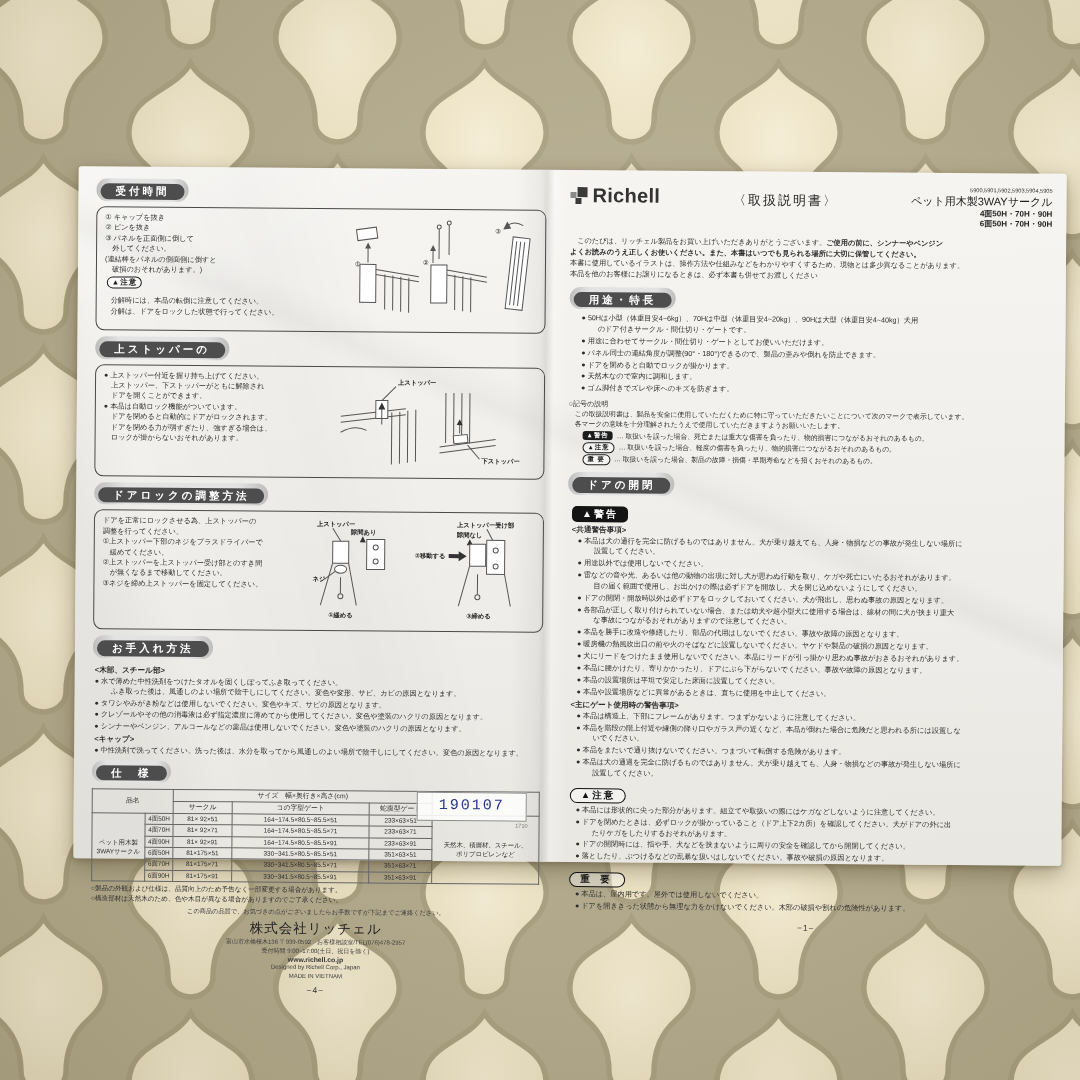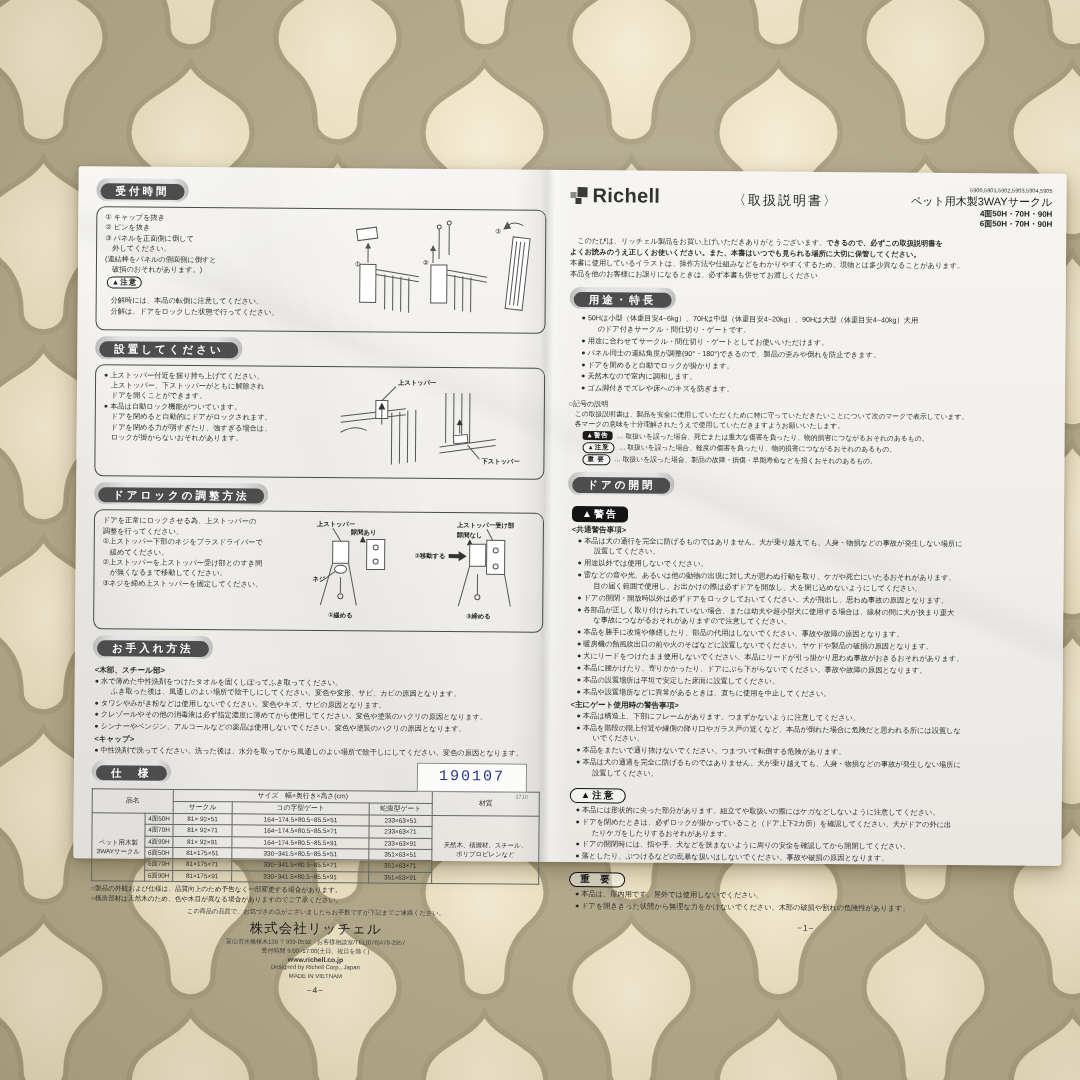--- a/index.html
+++ b/index.html
@@ -45,21 +45,21 @@
   table.spec{border-collapse:collapse;width:448px;margin-top:2px;}
   table.spec td,table.spec th{border:0.9px solid #666;font-size:6.4px;line-height:1.3;text-align:center;padding:1px 1px;font-weight:normal;color:#2e2e2e;}
   table.spec th{font-size:6.8px;}
   .notes{font-size:6.6px;line-height:1.45;margin-top:2px;}
   
   .contact-note{font-size:6.2px;text-align:center;margin-top:4px;color:#3a3a3a;}
   .company{font-size:13.5px;text-align:center;letter-spacing:1px;margin-top:3px;color:#222;}
   .f-small{font-size:6px;text-align:center;line-height:1.5;color:#3a3a3a;}
   .f-url{font-size:6.8px;font-weight:bold;text-align:center;color:#333;}
   .pageno{font-size:8.5px;text-align:center;margin-top:4px;letter-spacing:1px;}
-  .stamp{position:absolute;left:325px;top:594px;width:108px;height:27px;border:1px solid #8d8d8d;background:rgba(253,253,252,0.9);}
+  .stamp{position:absolute;left:325px;top:623px;width:108px;height:27px;border:1px solid #8d8d8d;background:rgba(253,253,252,0.9);}
   .stamp .num{font-family:"Liberation Mono","DejaVu Sans Mono",monospace;font-size:15px;letter-spacing:2px;color:#26348b;text-align:center;line-height:26px;}
   .stamp .code{position:absolute;right:-2px;bottom:-8px;font-size:5.5px;color:#777;}
   
   .rp-head{display:flex;align-items:flex-start;margin-top:14px;}
   .brand{display:flex;align-items:center;gap:5px;}
   .logo-mark{position:relative;width:17px;height:17px;}
   .logo-mark i{position:absolute;display:block;}
   .logo-mark .s1{left:7px;top:0;width:10px;height:10px;background:#3a3a3a;}
   .logo-mark .s2{left:0;top:5px;width:6px;height:6px;background:#8a8a8a;}
   .logo-mark .s3{left:5px;top:11px;width:6px;height:6px;background:#3a3a3a;}
@@ -159,21 +159,21 @@
               <rect class="dfill" x="182" y="22" width="17" height="72"></rect>
               <line class="dline" x1="186" y1="26" x2="186" y2="90"></line>
                 <line class="dline" x1="190" y1="26" x2="190" y2="90"></line>
                 <line class="dline" x1="194" y1="26" x2="194" y2="90"></line>
             </g>
           </svg>
         </div>
       </div>
 
       <div>
-        <span class="pill-wrap"><span class="pill">設置してください</span></span>
+        <span class="pill-wrap"><span class="pill">上ストッパーの</span></span>
       </div>
       <div class="box">
         <div class="bt">
           <div class="txt pre">● 上ストッパー付近を握り持ち上げてください。
 　上ストッパー、下ストッパーがともに解除され
 　ドアを開くことができます。</div>
           <div class="txt pre">● 本品は自動ロック機能がついています。
 　ドアを閉めると自動的にドアがロックされます。
 　ドアを閉める力が弱すぎたり、強すぎる場合は、
 　ロックが掛からないおそれがあります。</div>
@@ -366,21 +366,21 @@
         <div class="doc-title">〈取扱説明書〉</div>
         <div class="models-block">
           <div class="models">5900,5901,5902,5903,5904,5905</div>
           <div class="prod">ペット用木製3WAYサークル</div>
           <div class="vari">4面50H・70H・90H</div>
           <div class="vari">6面50H・70H・90H</div>
         </div>
       </div>
 
       <div class="intro">
-        <div class="ind"><span>このたびは、リッチェル製品をお買い上げいただきありがとうございます。</span><span class="b">できるので、必ずこの取扱説明書を</span></div>
+        <div class="ind"><span>このたびは、リッチェル製品をお買い上げいただきありがとうございます。</span><span class="b">ご使用の前に、シンナーやベンジン</span></div>
         <div class="b">よくお読みのうえ正しくお使いください。また、本書はいつでも見られる場所に大切に保管してください。</div>
         <div>本書に使用しているイラストは、操作方法や仕組みなどをわかりやすくするため、現物とは多少異なることがあります。</div>
         <div>本品を他のお客様にお譲りになるときは、必ず本書も併せてお渡しください</div>
       </div>
 
       <div class="sec-gap">
         <span class="pill-wrap"><span class="pill">用途・特長</span></span>
       </div>
       <div class="txt bullets" style="margin-left:12px;">
         <div class="pre">● 50Hは小型（体重目安4~6kg）、70Hは中型（体重目安4~20kg）、90Hは大型（体重目安4~40kg）犬用

